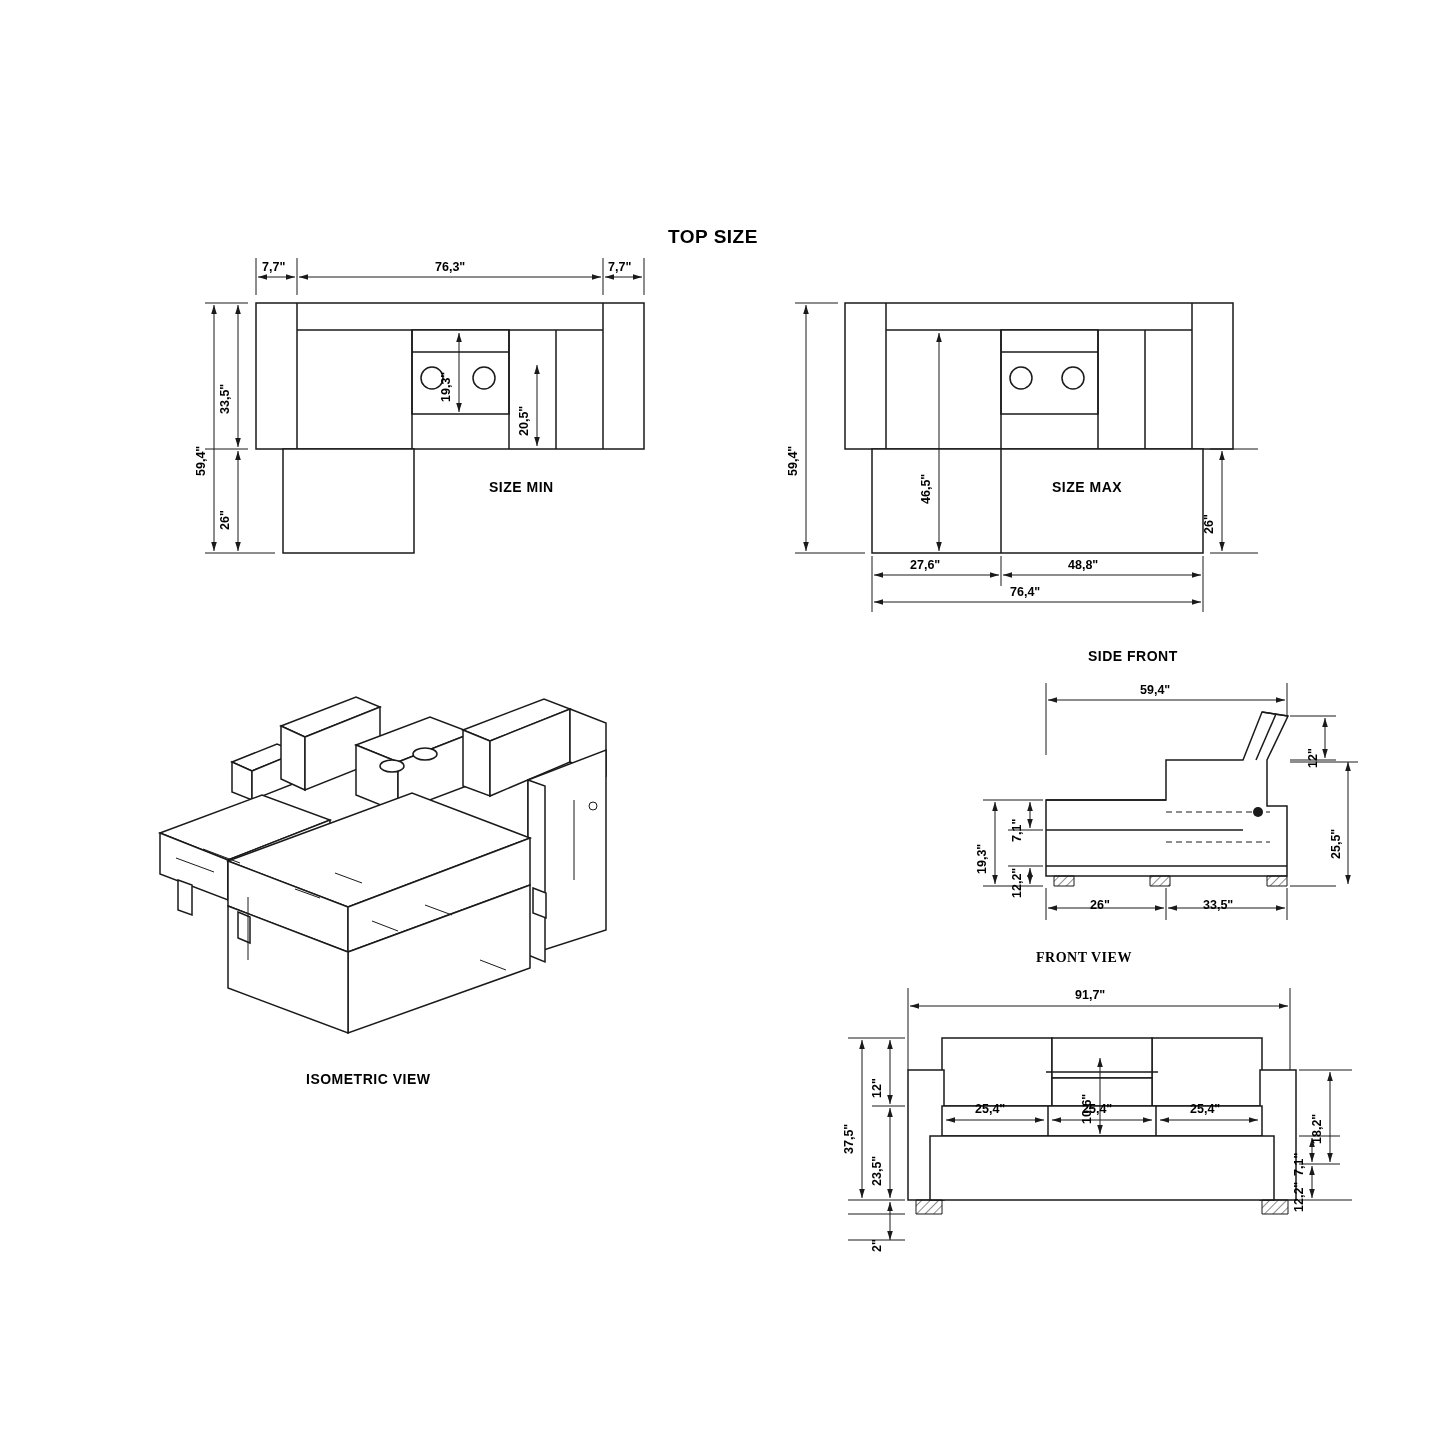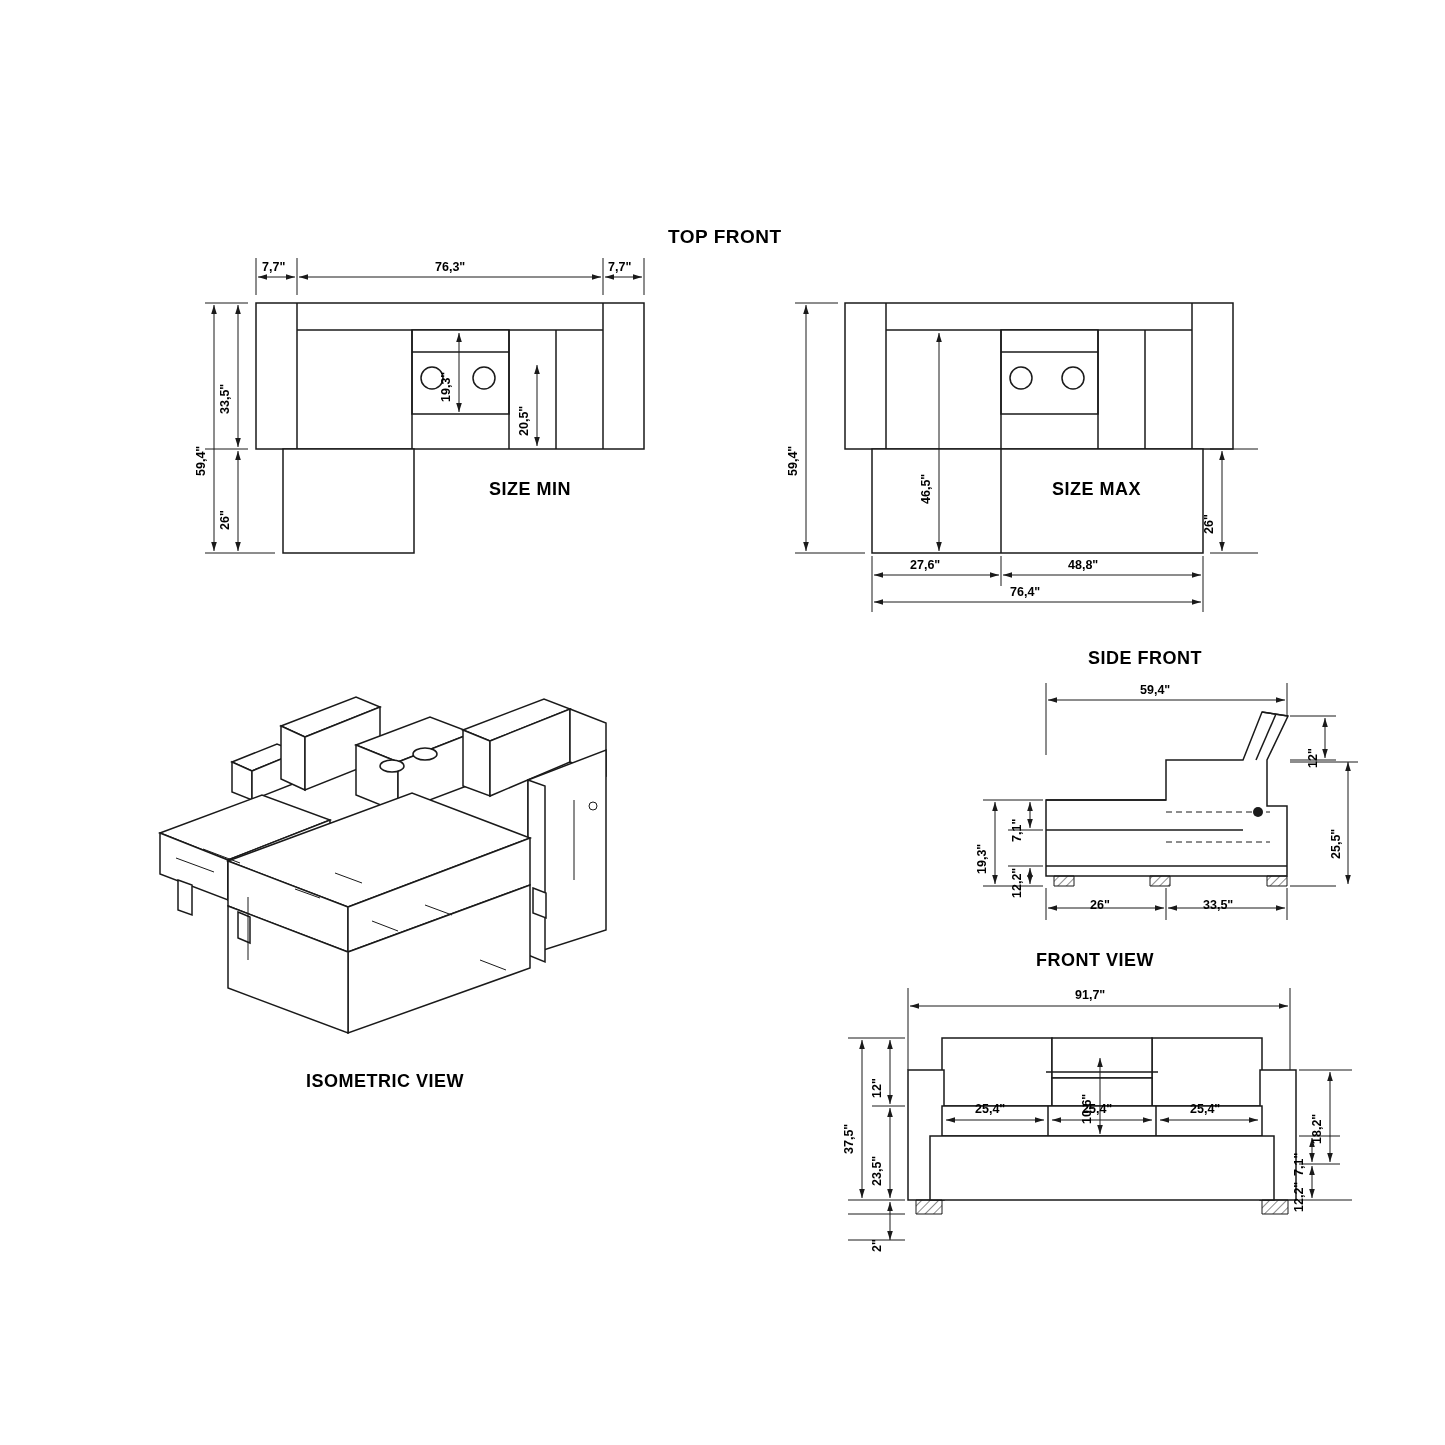--- a/index.html
+++ b/index.html
@@ -24,21 +24,21 @@
   .title {
     position: absolute;
     font-weight: bold;
     font-size: 19px;
     letter-spacing: 0.5px;
     white-space: nowrap;
   }
   .viewlabel {
     position: absolute;
     font-weight: bold;
-    font-size: 18px;
+    font-size: 14px;
     letter-spacing: 0.5px;
     white-space: nowrap;
     text-align: right;
   }
   .dim {
     position: absolute;
     font-weight: bold;
     font-size: 12.5px;
     white-space: nowrap;
   }
@@ -305,27 +305,27 @@
       <line class="ln-dim" x1="1312" y1="1166" x2="1312" y2="1198" marker-start="url(#arrR)" marker-end="url(#arrL)"></line>
 
       <line class="ln-dim" x1="1100" y1="1058" x2="1100" y2="1134" marker-start="url(#arrR)" marker-end="url(#arrL)"></line>
 
       <line class="ln-dim" x1="946" y1="1120" x2="1044" y2="1120" marker-start="url(#arrR)" marker-end="url(#arrL)"></line>
       <line class="ln-dim" x1="1052" y1="1120" x2="1152" y2="1120" marker-start="url(#arrR)" marker-end="url(#arrL)"></line>
       <line class="ln-dim" x1="1160" y1="1120" x2="1258" y2="1120" marker-start="url(#arrR)" marker-end="url(#arrL)"></line>
     </g>
   </svg>
 
-  <div class="title" style="left:668px; top:226px;">TOP FRONT</div>
+  <div class="title" style="left:668px; top:226px;">TOP SIZE</div>
 
   <div class="viewlabel" style="left:489px; top:479px;">SIZE MIN</div>
   <div class="viewlabel" style="left:1052px; top:479px;">SIZE MAX</div>
   <div class="viewlabel" style="left:306px; top:1071px;">ISOMETRIC VIEW</div>
   <div class="viewlabel" style="left:1088px; top:648px;">SIDE FRONT</div>
-  <div class="viewlabel" style="left:1036px; top:950px;">FRONT VIEW</div>
+  <div class="viewlabel" style="left:1036px; top:950px;font-family:Liberation Serif, serif;">FRONT VIEW</div>
 
   <div class="dim" style="left:262px; top:260px;">7,7"</div>
   <div class="dim" style="left:435px; top:260px;">76,3"</div>
   <div class="dim" style="left:608px; top:260px;">7,7"</div>
   <div class="dim v" style="left:232px; top:400px;">33,5"</div>
   <div class="dim v" style="left:232px; top:516px;">26"</div>
   <div class="dim v" style="left:208px; top:462px;">59,4"</div>
   <div class="dim v" style="left:453px; top:388px;">19,3"</div>
   <div class="dim v" style="left:531px; top:422px;">20,5"</div>
 

